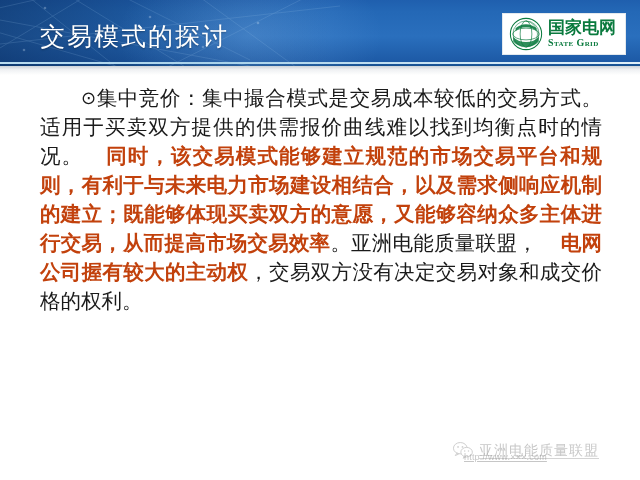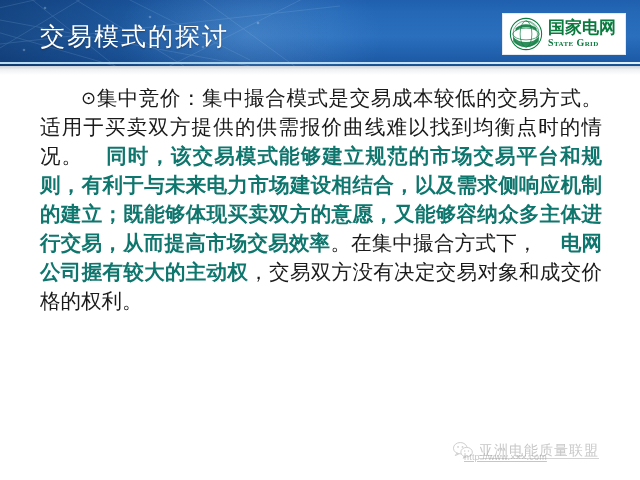--- a/index.html
+++ b/index.html
@@ -125,21 +125,21 @@
     text-align: justify;
     text-justify: inter-ideograph;
     font-family: "DejaVu Sans", "Liberation Sans", sans-serif;
   }
   #body-text p {
     margin: 0 0 0 0;
     text-indent: 2em;
   }
   #para-2 { margin-top: 4px; }
   .hl {
-    color: #0f766e;
+    color: #c2410c;
     font-weight: 700;
     margin-left: 23px;
   }
   .bullet-mark {
     font-size: 18px;
     vertical-align: 1px;
   }
 
   
   #watermark {
@@ -223,21 +223,21 @@
         <div id="logo-en">State Grid</div>
       </div>
     </div>
   </div>
   <div id="header-shadow"></div>
 
   <div id="body-text">
 
 
     <p id="para-2">
-      <span class="bullet-mark">⊙</span><span>集中竞价</span><span>：</span><span>集中撮合模式是交易成本较低的交易方式。适用于买卖双方提供的供需报价曲线难以找到均衡点时的情况。</span><span class="hl">同时，该交易模式能够建立规范的市场交易平台和规则，有利于与未来电力市场建设相结合，以及需求侧响应机制的建立；既能够体现买卖双方的意愿，又能够容纳众多主体进行交易，从而提高市场交易效率</span><span>。在集中撮合方式下，</span><span class="hl">电网公司握有较大的主动权</span><span>，交易双方没有决定交易对象和成交价格的权利。</span>
+      <span class="bullet-mark">⊙</span><span>集中竞价</span><span>：</span><span>集中撮合模式是交易成本较低的交易方式。适用于买卖双方提供的供需报价曲线难以找到均衡点时的情况。</span><span class="hl">同时，该交易模式能够建立规范的市场交易平台和规则，有利于与未来电力市场建设相结合，以及需求侧响应机制的建立；既能够体现买卖双方的意愿，又能够容纳众多主体进行交易，从而提高市场交易效率</span><span>。亚洲电能质量联盟，</span><span class="hl">电网公司握有较大的主动权</span><span>，交易双方没有决定交易对象和成交价格的权利。</span>
     </p>
 
   </div>
 
   <div id="watermark">
     <svg id="wechat-icon" viewBox="0 0 24 20">
       <ellipse cx="9" cy="8" rx="7.6" ry="6.3" fill="none" stroke="#8c8c8c" stroke-width="1.1"></ellipse>
       <path d="M5.5,13.2 L3.4,16.2 L7.0,14.6 Z" fill="none" stroke="#8c8c8c" stroke-width="1.1" stroke-linejoin="round"></path>
       <circle cx="6.5" cy="6.6" r="0.95" fill="#8c8c8c"></circle>
       <circle cx="11.4" cy="6.6" r="0.95" fill="#8c8c8c"></circle>

